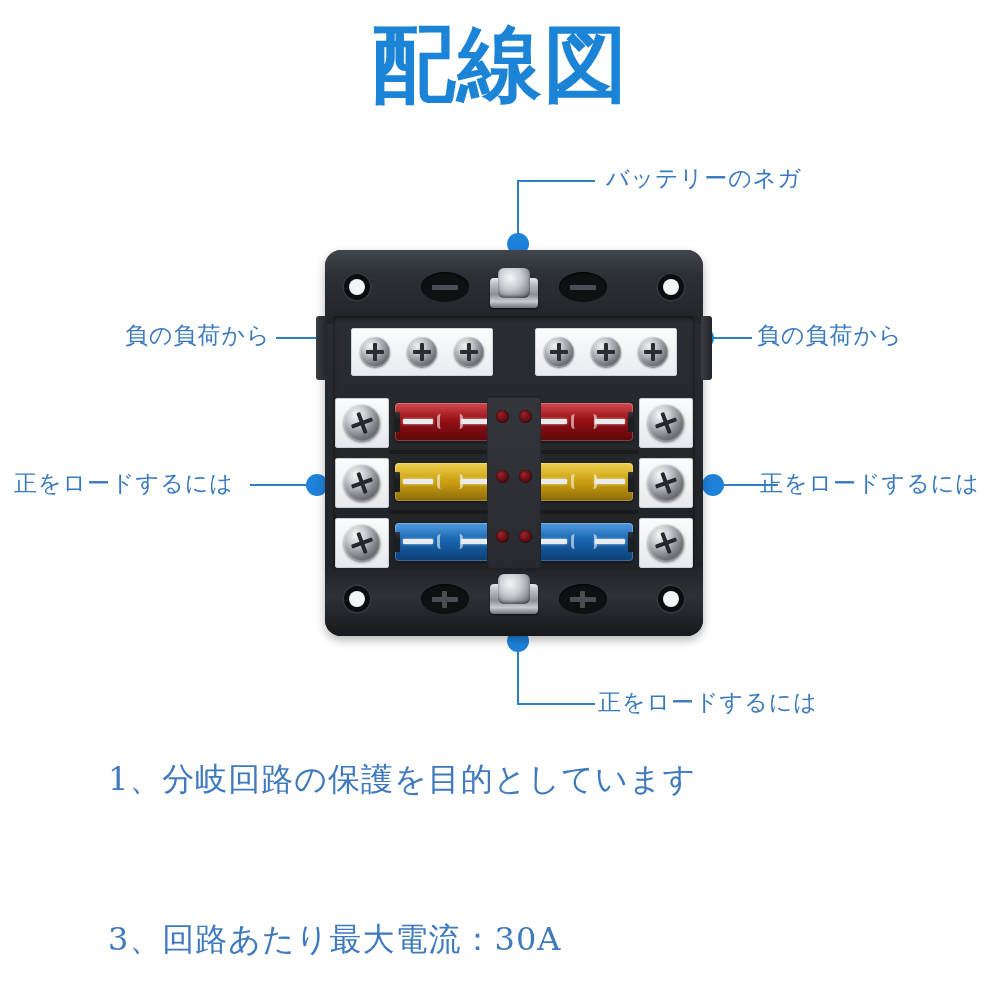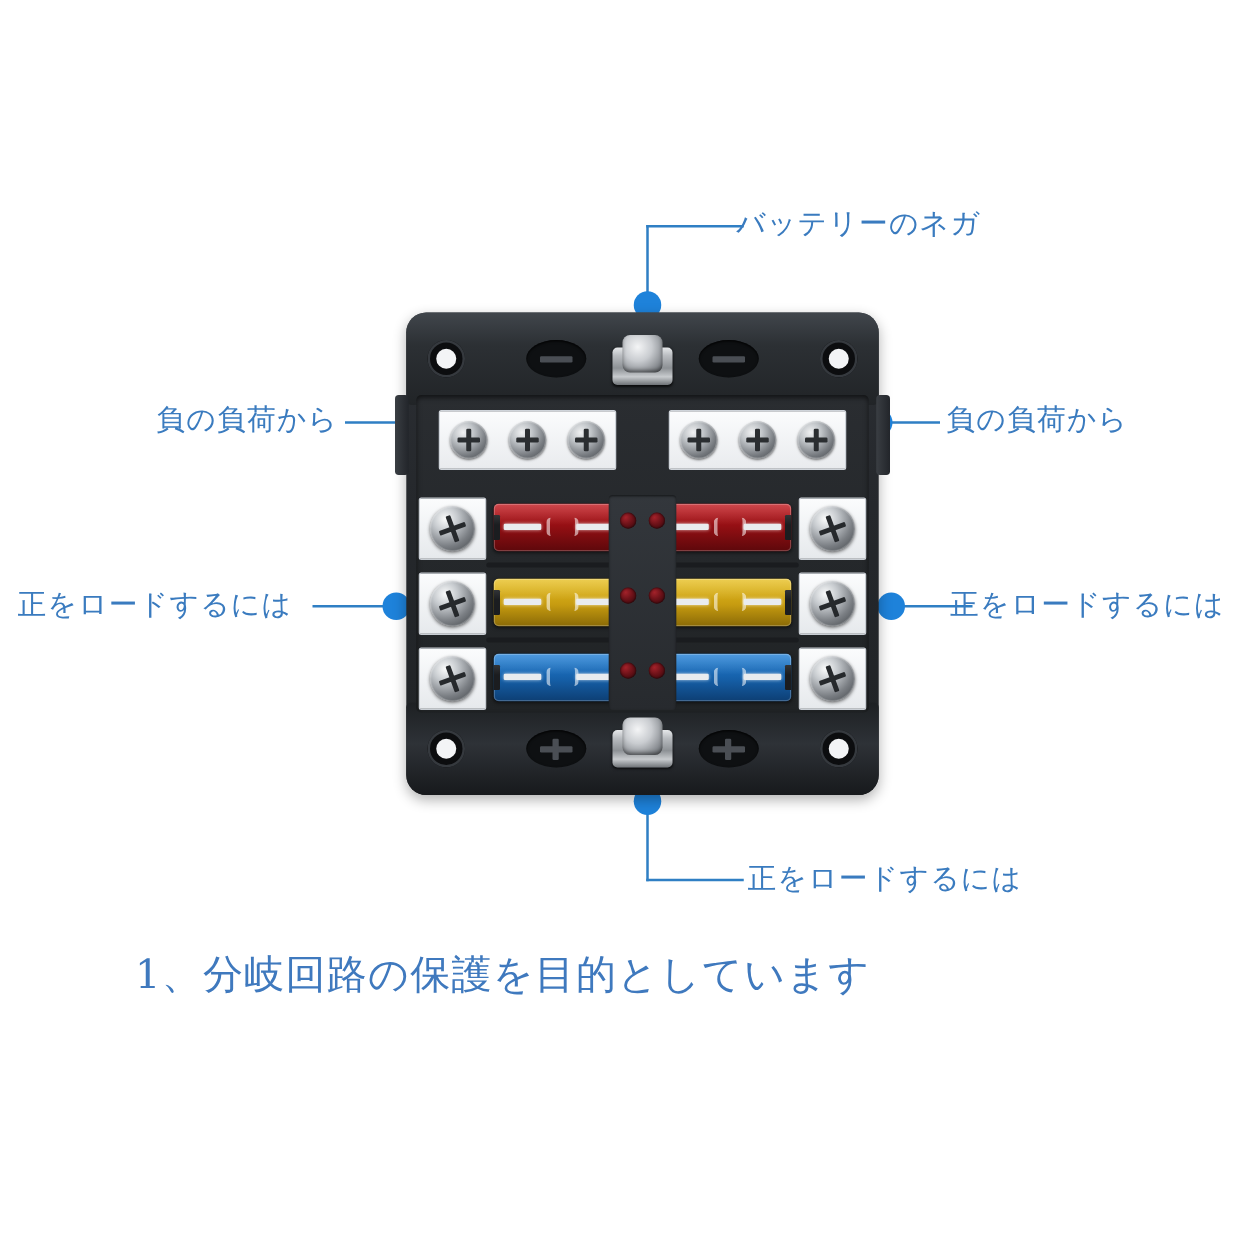--- a/index.html
+++ b/index.html
@@ -18,21 +18,21 @@
     color:#1C84D6;line-height:1.1;
   }
 
   
   .callout{
     position:absolute;
     font-family:"DejaVu Serif", serif;
     font-size:23px;color:#3A7BBF;white-space:nowrap;
     letter-spacing:1px;
   }
-  .lbl-top{left:589px;top:163px;}
+  .lbl-top{left:606px;top:163px;}
   .lbl-bottom{left:598px;top:687px;}
   .lbl-neg-left{left:125px;top:320px;}
   .lbl-neg-right{left:757px;top:320px;}
   .lbl-pos-left{left:14px;top:468px;}
   .lbl-pos-right{left:760px;top:468px;}
 
   
   .lline{position:absolute;background:#2F7FC4;}
   .lh{height:2px;}
   .lv{width:2px;}
@@ -221,20 +221,21 @@
   }
   .n1{top:758px;}
   .n2{top:838px;}
   .n3{top:918px;}
 </style>
 </head>
 <body>
 
 <div class="stage">
 
+  <div id="page-title">配線図</div>
 
   <div class="lline lv" style="left:517px;top:180px;height:65px;"></div>
   <div class="lline lh" style="left:517px;top:180px;width:78px;"></div>
   <div class="dot" style="left:507px;top:233px;"></div>
 
   <div class="lline lv" style="left:517px;top:640px;height:65px;"></div>
   <div class="lline lh" style="left:517px;top:703px;width:78px;"></div>
   <div class="dot" style="left:507px;top:630px;"></div>
 
   <div class="lline lh" style="left:276px;top:337px;width:50px;"></div>
@@ -412,14 +413,15 @@
       <span class="led c0 rr0"></span>
       <span class="led c1 rr0"></span>
       <span class="led c0 rr1"></span>
       <span class="led c1 rr1"></span>
       <span class="led c0 rr2"></span>
       <span class="led c1 rr2"></span>
     </div>
   </div>
 
   <div class="note n1">1、分岐回路の保護を目的としています</div>
+  <div class="note n3">3、回路あたり最大電流：30A</div>
 
 </div>
 
 </body></html>

